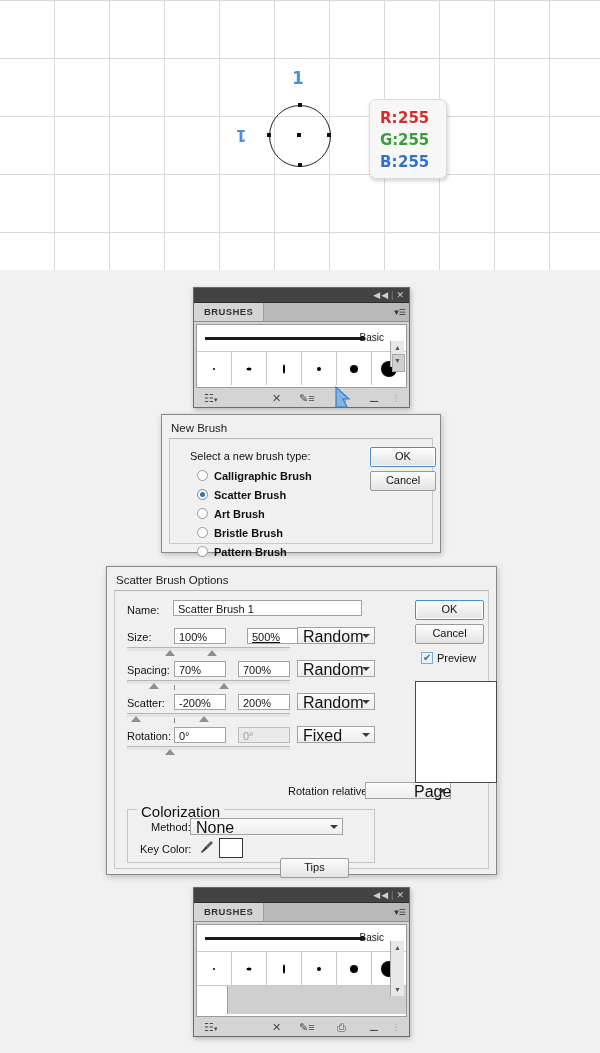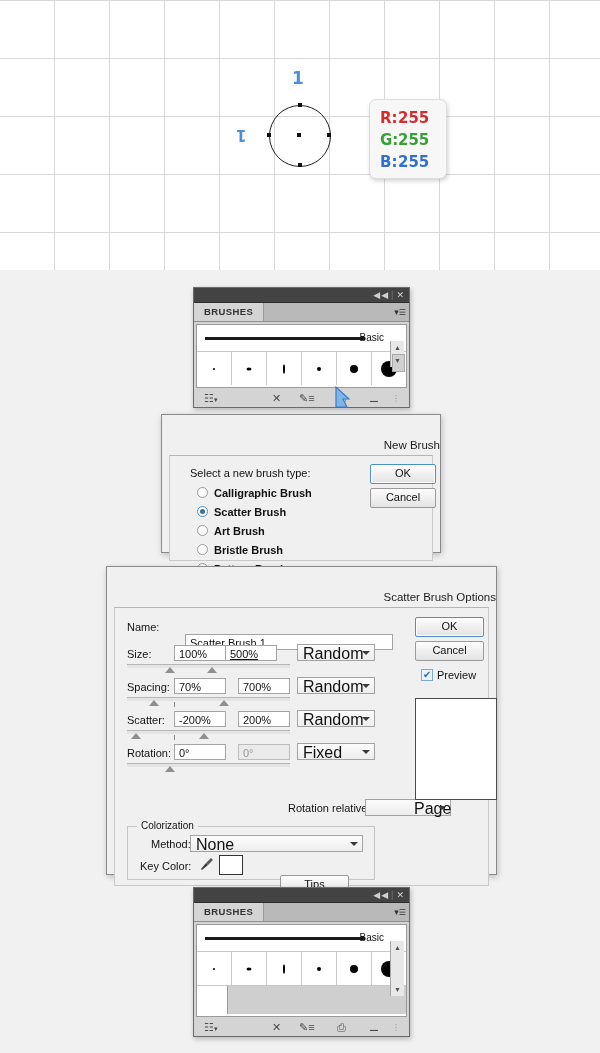--- a/index.html
+++ b/index.html
@@ -145,21 +145,21 @@
   }
 
   
   .dialog{
     position:absolute;background:#f0f0f0;
     border:1px solid #8a8a8a;
     box-shadow:1px 2px 6px rgba(0,0,0,.22);
     font-size:11px;color:#111;
   }
   .dlg-title{
-    padding:24px 0 4px 9px;font-size:11.5px;color:#1b1b1b;text-align:right;
+    padding:7px 0 4px 9px;font-size:11.5px;color:#1b1b1b;
   }
   .dlg-inner{
     border:1px solid #c9c9c9;border-top-color:#b5b5b5;
     background:#f0f0f0;margin:0 7px 8px 7px;position:relative;
   }
   .radio-row{margin:0 0 7px 0;display:flex;align-items:flex-start;font-weight:bold;}
   .radio{
     width:11px;height:11px;border-radius:50%;
     border:1px solid #9a9a9a;background:#fbfbfb;margin-right:6px;
     box-sizing:border-box;position:relative;flex:none;
@@ -214,21 +214,21 @@
   }
   .checkbox:after{
     content:"\2714";position:absolute;left:1px;top:-2px;
     font-size:10px;color:#2f6ea5;line-height:13px;
   }
   .groupbox{
     border:1px solid #c4c4c4;position:absolute;
   }
   .groupbox .gb-legend{
     position:absolute;left:9px;top:-7px;background:#f0f0f0;
-    padding:0 4px;font-size:10px;color:#111;
+    padding:0 4px;font-size:15px;color:#111;
   }
   .label{font-size:11px;color:#111;position:absolute;}
   .preview-box{
     position:absolute;background:#ffffff;border:1px solid #4a4a4a;
   }
 </style>
 </head>
 <body>
 
 <div id="canvas-area">
@@ -343,26 +343,26 @@
     <div class="btn primary" style="position:absolute;left:200px;top:8px;width:64px;">OK</div>
     <div class="btn" style="position:absolute;left:200px;top:32px;width:64px;">Cancel</div>
   </div>
 </div>
 
 <div class="dialog" id="scatter-dialog" style="left:106px;top:566px;width:389px;height:307px;">
   <div class="dlg-title">Scatter Brush Options</div>
   <div class="dlg-inner" style="height:277px;">
 
     <div class="label" style="left:12px;top:13px;">Name:</div>
-    <div class="field" style="position:absolute;left:70px;top:9px;width:208px;margin-top:17px;">Scatter Brush 1</div>
+    <div class="field" style="position:absolute;left:58px;top:9px;width:189px;">Scatter Brush 1</div>
 
     <div id="param-rows">
         <div class="label" style="left: 12px; top: 40px;">Size:</div>
         <div class="field" style="position: absolute; left: 59px; top: 37px; width: 52px;">100%</div>
-        <div class="field" style="position: absolute; left: 110px; top: 37px; width: 52px; text-decoration: underline;">500%</div>
+        <div class="field" style="position: absolute; left: 132px; top: 37px; width: 52px; text-decoration: underline;">500%</div>
         <div class="select" style="position: absolute; left: 182px; top: 36px; width: 78px;"><span>Random</span><span class="caret"></span></div>
         <div class="slider-track" style="position: absolute; left: 12px; top: 56px; width: 163px;">
           <div class="slider-thumb" style="left: 38px;"></div>
           <div class="slider-thumb" style="left: 80px;"></div>
         </div>
         <div class="label" style="left: 12px; top: 73px;">Spacing:</div>
         <div class="field" style="position: absolute; left: 59px; top: 70px; width: 52px;">70%</div>
         <div class="field" style="position: absolute; left: 123px; top: 70px; width: 52px;">700%</div>
         <div class="select" style="position: absolute; left: 182px; top: 69px; width: 78px;"><span>Random</span><span class="caret"></span></div>
         <div class="slider-track" style="position: absolute; left: 12px; top: 89px; width: 163px;">
@@ -390,21 +390,21 @@
 
     <div class="label" style="left:173px;top:194px;">Rotation relative to:</div>
     <div class="select" style="position:absolute;left:250px;top:191px;width:86px;padding-left:48px;">
       <span>Page</span>
       <span class="caret"></span>
     </div>
 
     <div class="groupbox" style="left:12px;top:218px;width:246px;height:52px;">
       <span class="gb-legend">Colorization</span>
       <div class="label" style="left:23px;top:11px;">Method:</div>
-      <div class="select" style="position:absolute;left:62px;top:8px;width:173px;">
+      <div class="select" style="position:absolute;left:62px;top:8px;width:153px;">
         <span>None</span>
         <span class="caret"></span>
       </div>
       <div class="label" style="left:12px;top:33px;">Key Color:</div>
       <svg width="14" height="14" style="position:absolute;left:72px;top:30px;">
         <path d="M11,1 L13,3 L8,8 L6,6 Z" fill="#5a5a5a"></path>
         <path d="M6,6 L8,8 L2,13 L1,12 Z" fill="#3c3c3c"></path>
       </svg>
       <div style="position:absolute;left:91px;top:28px;width:22px;height:18px;background:#fff;border:1px solid #333;"></div>
       <div class="btn" style="position:absolute;left:152px;top:29px;width:67px;margin-top:19px;">Tips</div>

